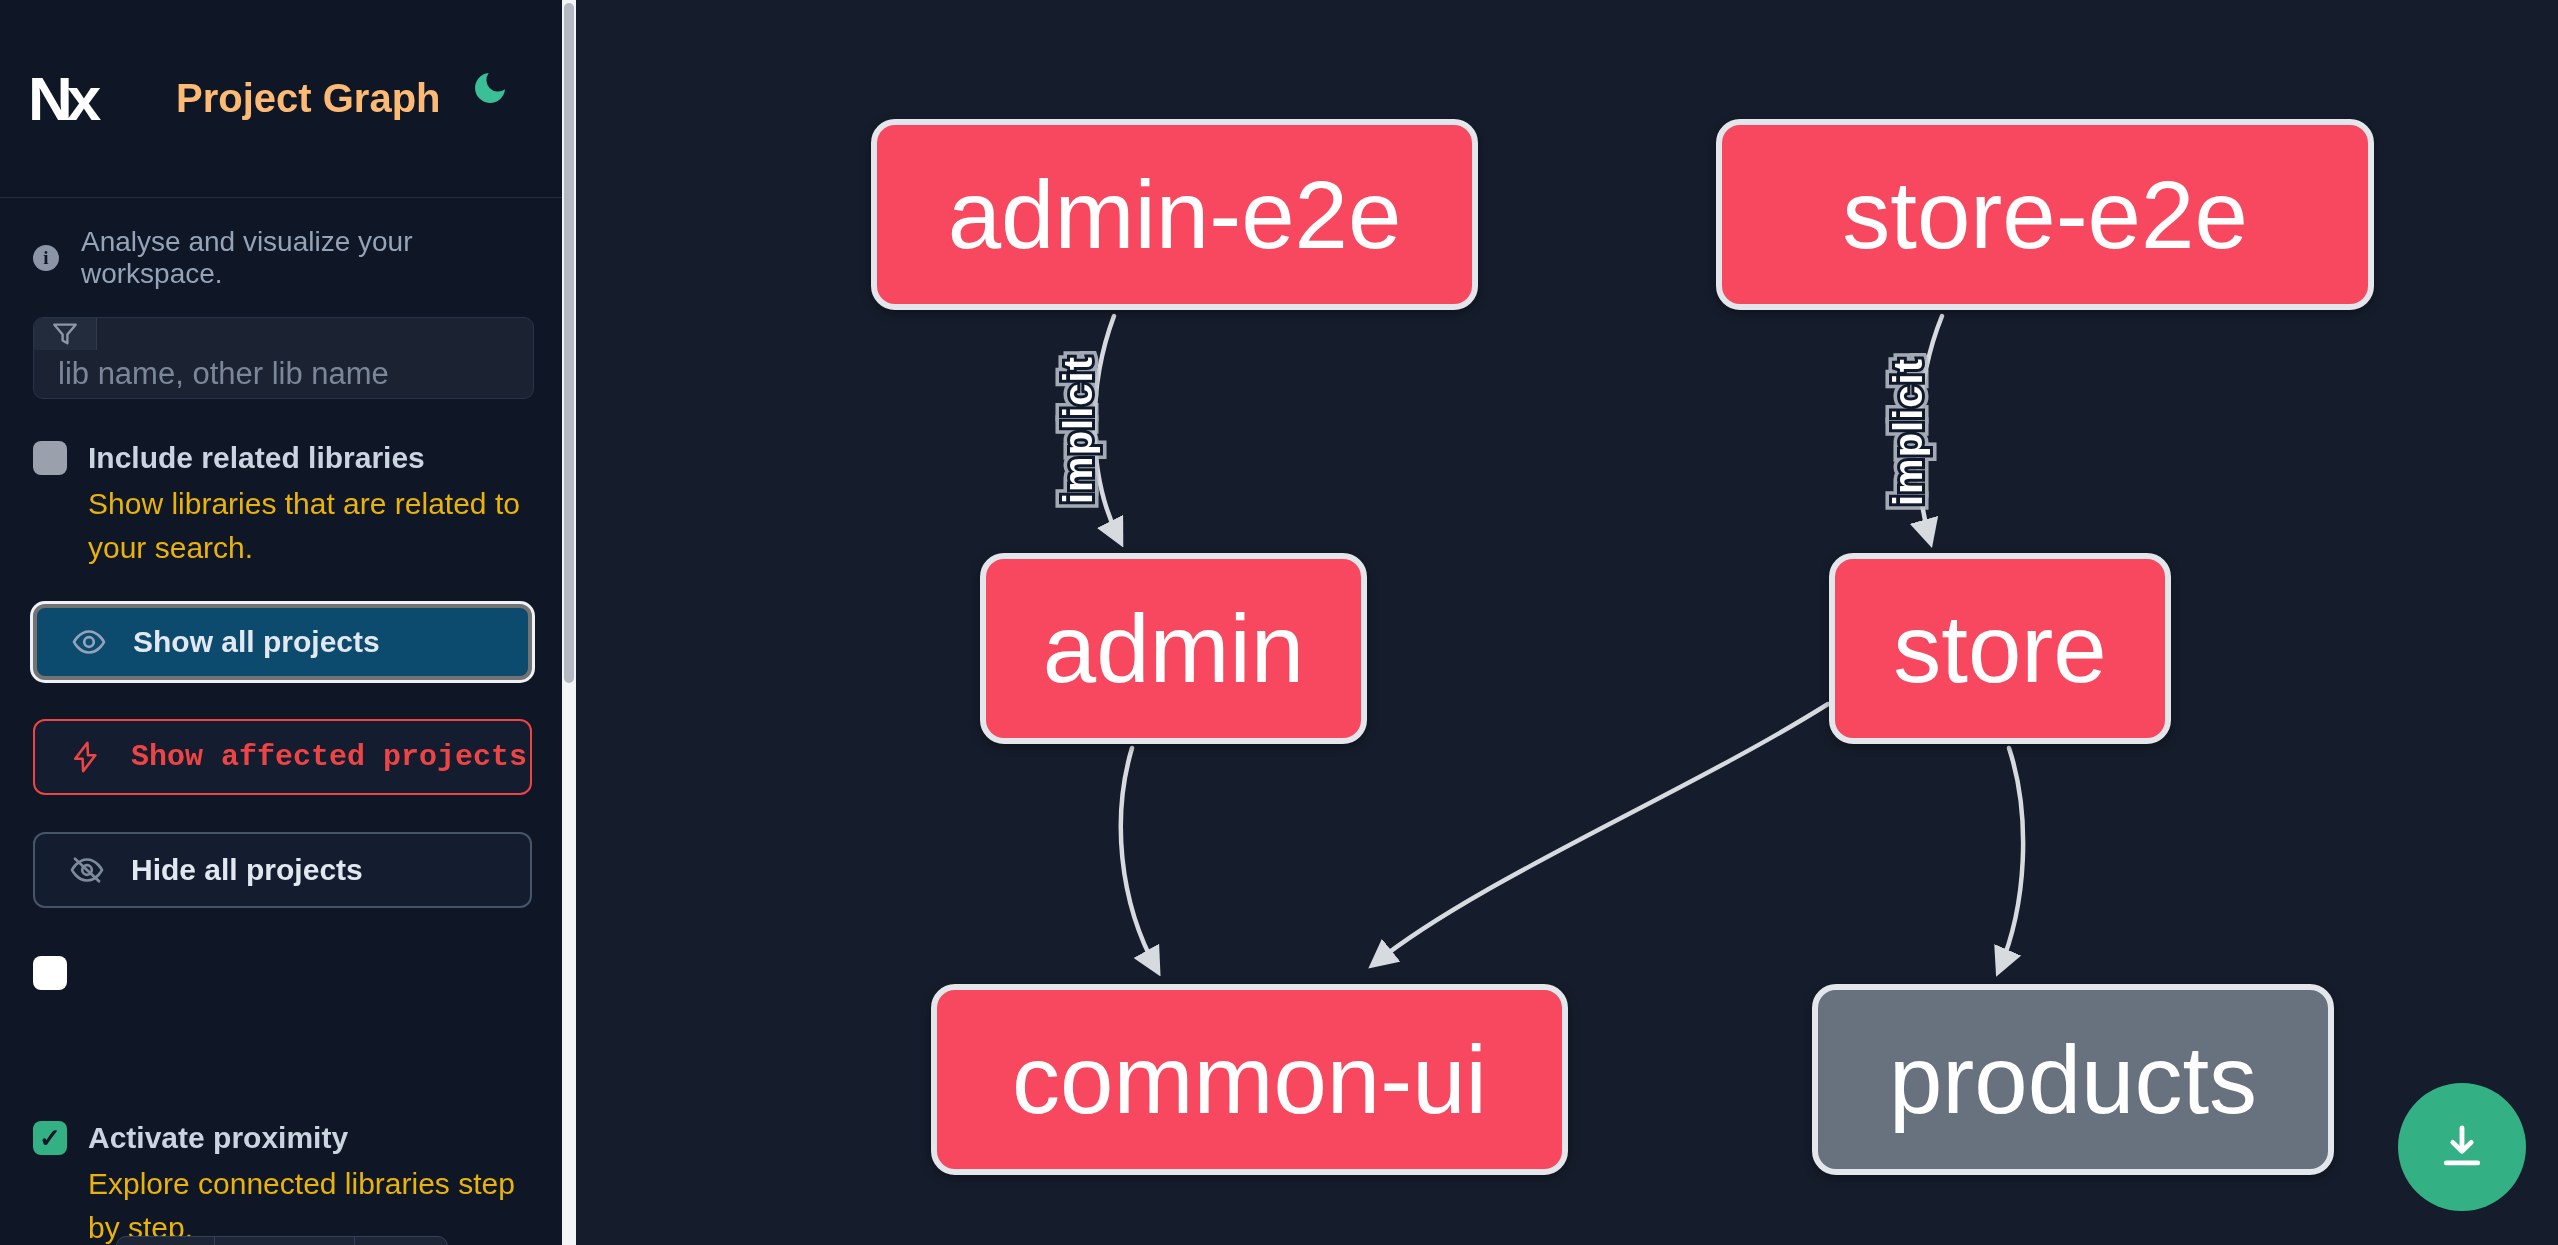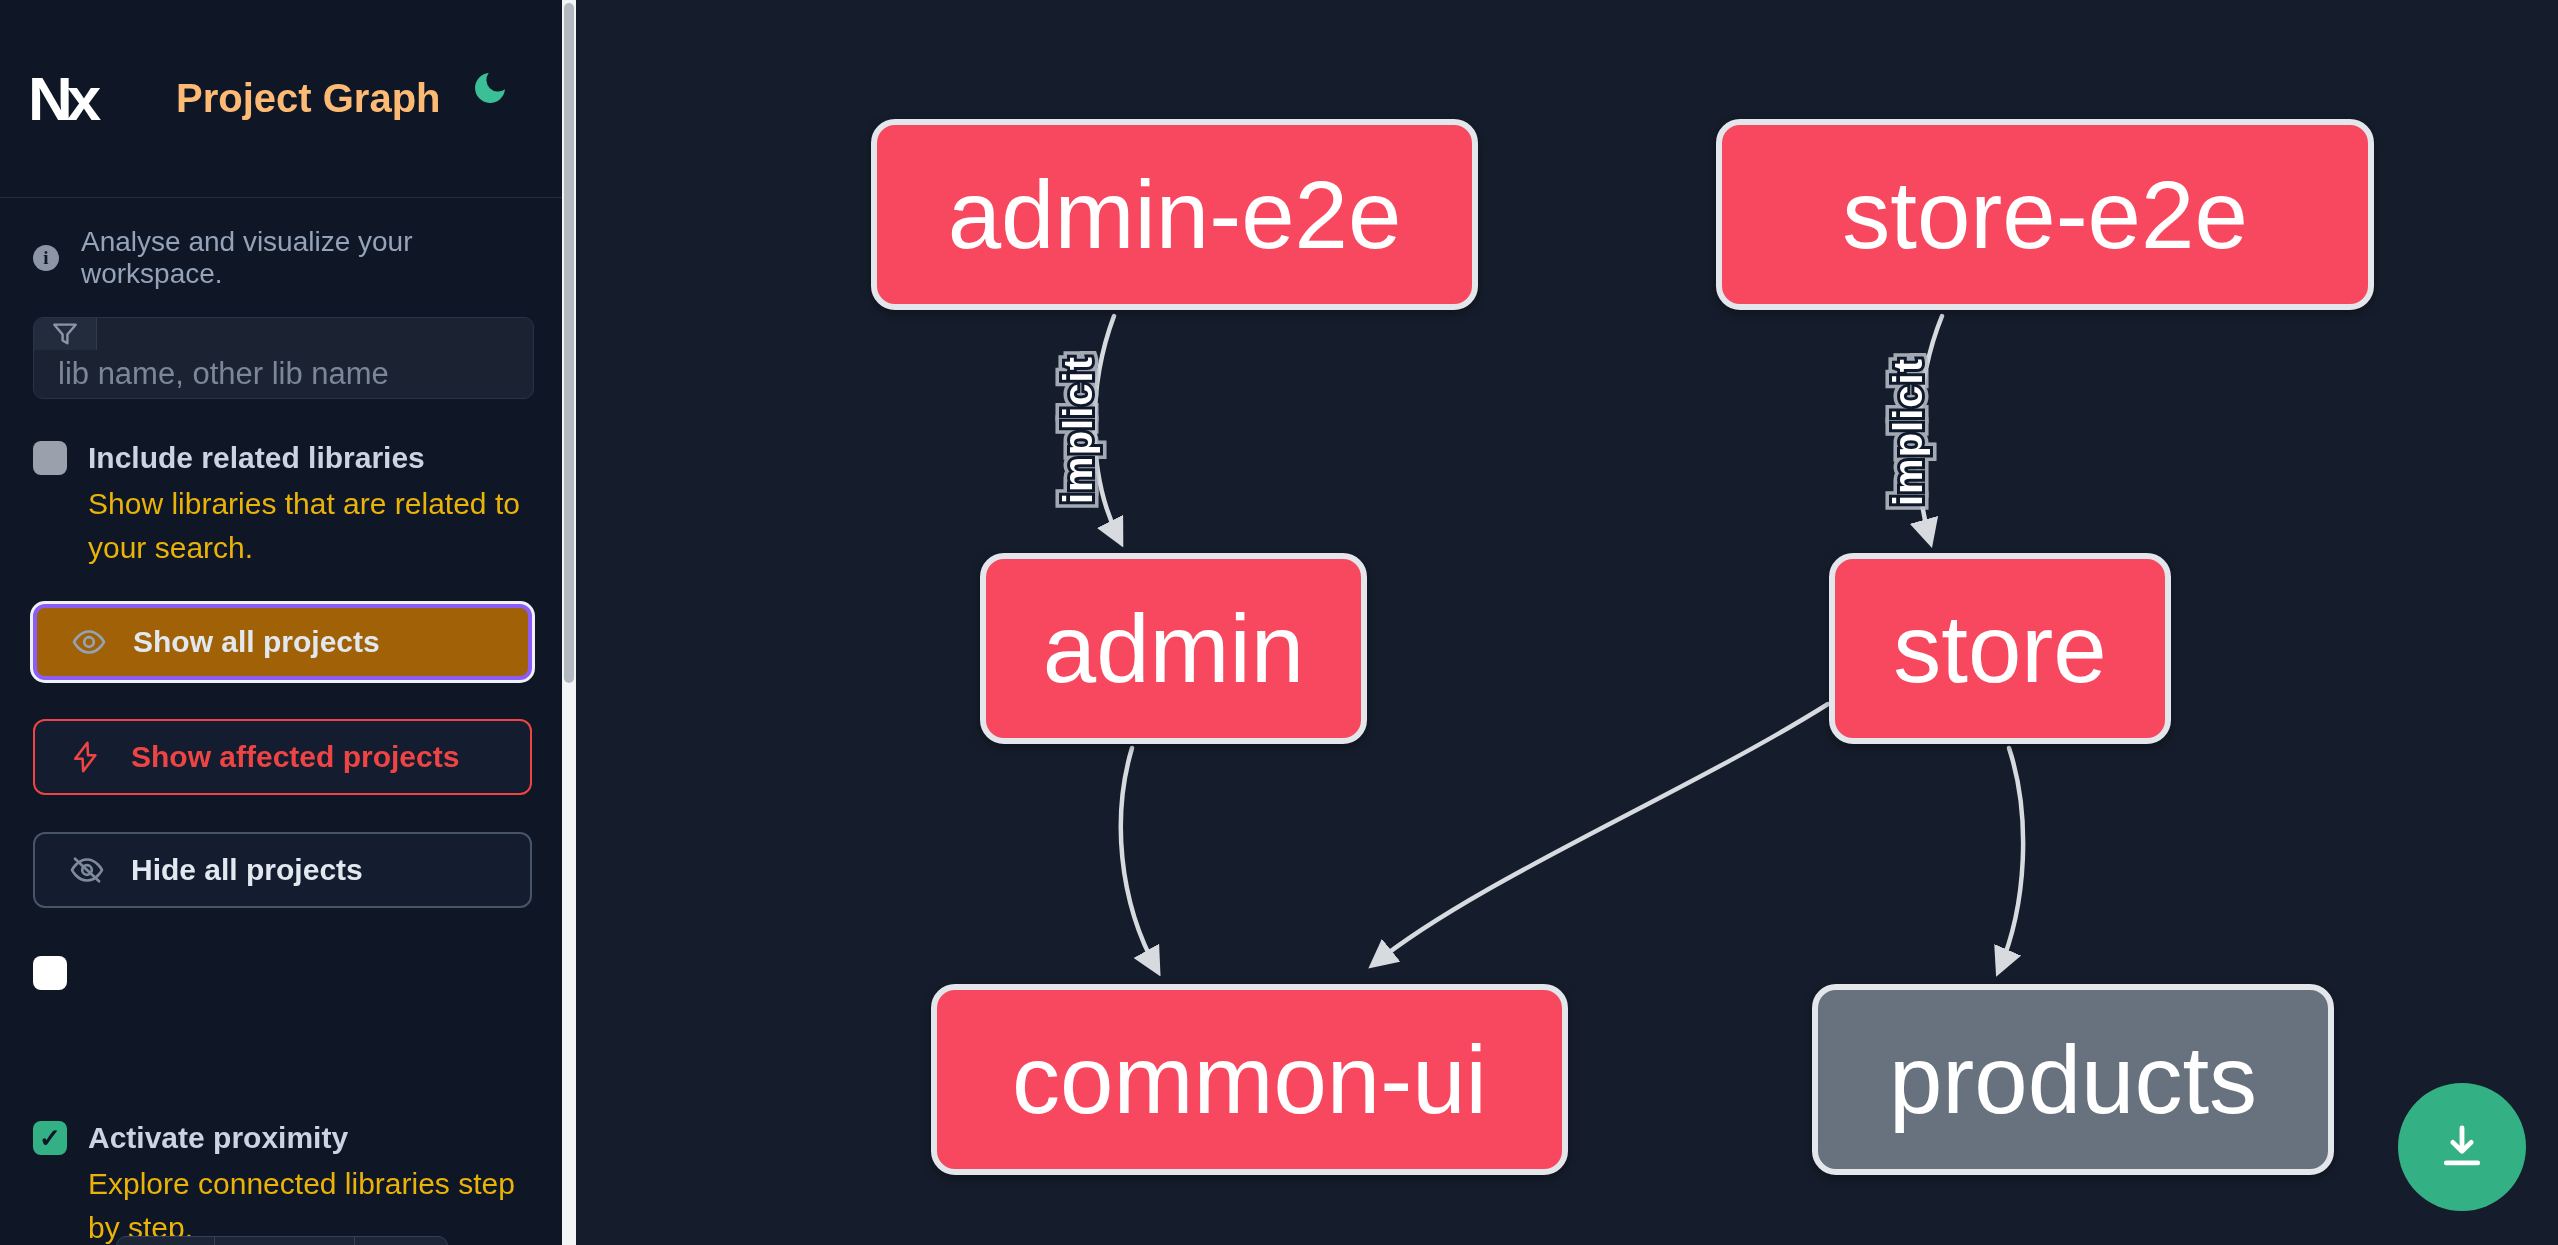--- a/index.html
+++ b/index.html
@@ -68,25 +68,25 @@
   .option .desc{font-size:30px;color:#eab308;line-height:44px;margin-top:4px;width:460px;}
   
   .action-btn{
     position:absolute;left:33px;width:499px;height:76px;border-radius:12px;
     background:#141d2f;display:flex;align-items:center;gap:26px;padding-left:34px;
     box-sizing:border-box;font-size:30px;font-weight:700;color:#e2e8f0;cursor:pointer;
     border:2px solid #475569;
   }
   .action-btn .abicon{width:36px;height:36px;flex:0 0 auto;display:flex;align-items:center;}
   .btn-focused{
-    border:4px solid #8b5cf6;
+    border:4px solid #737373;
     box-shadow:0 0 0 3px #eef2f7;
-    background:#a16207;
-  }
-  .btn-danger{border:2px solid #ef4444;color:#ef4444;}
+    background:#0c4a6e;
+  }
+  .btn-danger{border:2px solid #ef4444;color:#ef4444;font-family:Liberation Mono, monospace;}
   
   .stepper-peek{
     position:absolute;left:116px;bottom:-2px;width:330px;height:9px;
     background:#1c2637;border:1px solid #33405a;border-radius:10px 10px 0 0;
   }
   .stepper-peek .div1,.stepper-peek .div2{
     position:absolute;top:0;bottom:0;width:1px;background:#33405a;
   }
   .stepper-peek .div1{left:97px;}
   .stepper-peek .div2{left:237px;}

